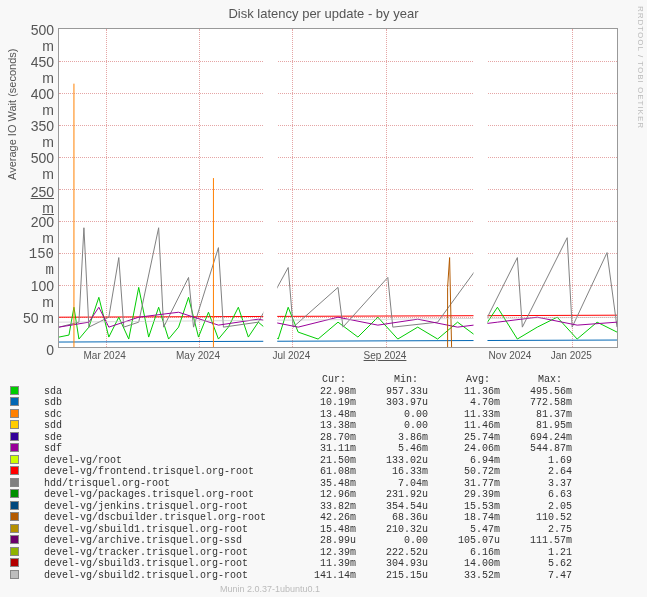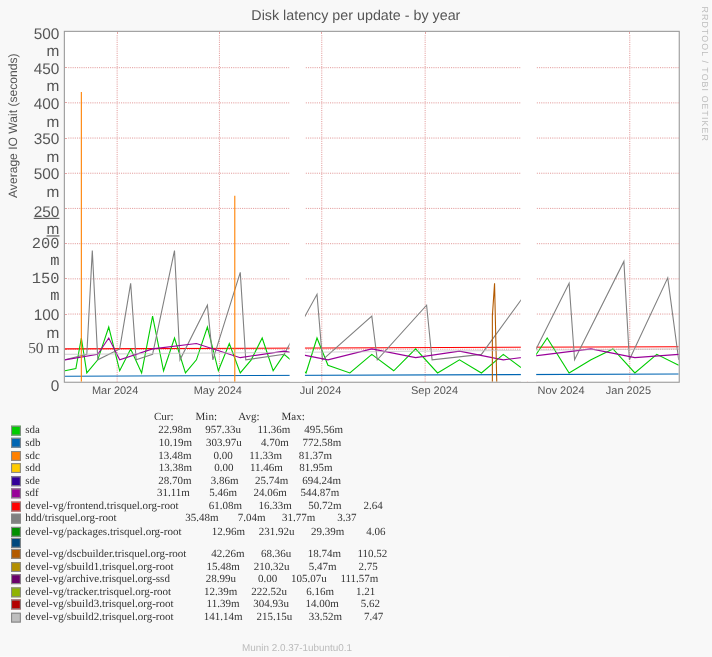--- a/index.html
+++ b/index.html
@@ -79,32 +79,33 @@
     font-size: 10px;
     color: #555;
     white-space: nowrap;
     transform: translateX(-50%);
   }
   .legend {
     position: absolute;
     left: 10px;
     top: 374px;
     width: 625px;
-    font-family: Liberation Serif, serif;
+    font-family: Liberation Mono, monospace;
     font-size: 10px;
     color: #333;
     line-height: 11.5px;
   }
   .legend-header {
     white-space: pre;
   }
   .legend-row {
     white-space: pre;
     display: flex;
-    align-items: center;
+    align-items: flex-start;
+    gap: 21px;
   }
   .swatch {
     display: inline-block;
     width: 9px;
     height: 9px;
     margin-right: 4px;
     border: 1px solid #888;
     box-sizing: border-box;
     flex-shrink: 0;
   }
@@ -132,36 +133,36 @@
 </head>
 <body>
 
 <div class="container">
   <div class="title">Disk latency per update - by year</div>
   <div class="watermark">RRDTOOL / TOBI OETIKER</div>
   <div class="ylabel">Average IO Wait (seconds)</div>
 
   <div id="yticks">
       <div class="ytick" style="top: 342px;">0</div>
-      <div class="ytick" style="top: 310px; font-family: Liberation Serif, serif;">50 m</div>
+      <div class="ytick" style="top: 310px;">50 m</div>
       <div class="ytick" style="top: 278px;">100 m</div>
       <div class="ytick" style="top: 246px; font-family: Liberation Mono, monospace;">150 m</div>
-      <div class="ytick" style="top: 214px; font-family: Liberation Mono, monospace;">200 m</div>
+      <div class="ytick" style="top: 214px;">200 m</div>
       <div class="ytick" style="top: 184px; text-decoration: underline;">250 m</div>
       <div class="ytick" style="top: 150px;">500 m</div>
       <div class="ytick" style="top: 118px;">350 m</div>
       <div class="ytick" style="top: 86px;">400 m</div>
       <div class="ytick" style="top: 54px;">450 m</div>
       <div class="ytick" style="top: 22px;">500 m</div>
     </div>
   <div id="xticks">
       <div class="xtick" style="left: 104.667px;">Mar 2024</div>
       <div class="xtick" style="left: 198px;">May 2024</div>
       <div class="xtick" style="left: 291.333px;">Jul 2024</div>
-      <div class="xtick" style="left: 395px;">Sep 2024</div>
+      <div class="xtick" style="left: 385px; text-decoration: underline;">Sep 2024</div>
       <div class="xtick" style="left: 478px; margin-left: 32px;">Nov 2024</div>
       <div class="xtick" style="left: 571.333px;">Jan 2025</div>
     </div>
 
   <div class="plot-area">
     <div id="gridlines">
         <div class="grid-h" style="top: 288px;"></div>
         <div class="grid-h" style="top: 256px;"></div>
         <div class="grid-h" style="top: 224px;"></div>
         <div class="grid-h" style="top: 192px;"></div>
@@ -197,24 +198,25 @@
   </div>
 
   <div class="legend" id="legend">
       <div class="legend-header">                                                    Cur:        Min:        Avg:        Max:</div>
       <div class="legend-row"><span class="swatch" style="background: rgb(0, 204, 0);"></span><span>sda                                           22.98m     957.33u      11.36m     495.56m</span></div>
       <div class="legend-row"><span class="swatch" style="background: rgb(0, 102, 179);"></span><span>sdb                                           10.19m     303.97u       4.70m     772.58m</span></div>
       <div class="legend-row"><span class="swatch" style="background: rgb(255, 128, 0);"></span><span>sdc                                           13.48m        0.00      11.33m      81.37m</span></div>
       <div class="legend-row"><span class="swatch" style="background: rgb(255, 204, 0);"></span><span>sdd                                           13.38m        0.00      11.46m      81.95m</span></div>
       <div class="legend-row"><span class="swatch" style="background: rgb(51, 0, 153);"></span><span>sde                                           28.70m       3.86m      25.74m     694.24m</span></div>
       <div class="legend-row"><span class="swatch" style="background: rgb(153, 0, 153);"></span><span>sdf                                           31.11m       5.46m      24.06m     544.87m</span></div>
+      <div class="legend-row"><span class="swatch" style="background: rgb(204, 255, 0);"></span><span>devel-vg/root                                 21.50m     133.02u       6.94m        1.69</span></div>
       <div class="legend-row"><span class="swatch" style="background: rgb(255, 0, 0);"></span><span>devel-vg/frontend.trisquel.org-root           61.08m      16.33m      50.72m        2.64</span></div>
       <div class="legend-row"><span class="swatch" style="background: rgb(128, 128, 128);"></span><span>hdd/trisquel.org-root                         35.48m       7.04m      31.77m        3.37</span></div>
-      <div class="legend-row"><span class="swatch" style="background: rgb(0, 143, 0);"></span><span>devel-vg/packages.trisquel.org-root           12.96m     231.92u      29.39m        4.06</span></div>
-      <div class="legend-row"><span class="swatch" style="background: rgb(0, 72, 125);"></span></div>
+      <div class="legend-row"><span class="swatch" style="background: rgb(0, 143, 0);"></span><span>devel-vg/packages.trisquel.org-root           12.96m     231.92u      29.39m        6.63</span></div>
+      <div class="legend-row"><span class="swatch" style="background: rgb(0, 72, 125);"></span><span>devel-vg/jenkins.trisquel.org-root            33.82m     354.54u      15.53m        2.05</span></div>
       <div class="legend-row"><span class="swatch" style="background: rgb(179, 90, 0);"></span><span>devel-vg/dscbuilder.trisquel.org-root         42.26m      68.36u      18.74m      110.52</span></div>
       <div class="legend-row"><span class="swatch" style="background: rgb(179, 143, 0);"></span><span>devel-vg/sbuild1.trisquel.org-root            15.48m     210.32u       5.47m        2.75</span></div>
       <div class="legend-row"><span class="swatch" style="background: rgb(107, 0, 107);"></span><span>devel-vg/archive.trisquel.org-ssd             28.99u        0.00     105.07u     111.57m</span></div>
       <div class="legend-row"><span class="swatch" style="background: rgb(143, 179, 0);"></span><span>devel-vg/tracker.trisquel.org-root            12.39m     222.52u       6.16m        1.21</span></div>
       <div class="legend-row"><span class="swatch" style="background: rgb(179, 0, 0);"></span><span>devel-vg/sbuild3.trisquel.org-root            11.39m     304.93u      14.00m        5.62</span></div>
       <div class="legend-row"><span class="swatch" style="background: rgb(190, 190, 190);"></span><span>devel-vg/sbuild2.trisquel.org-root           141.14m     215.15u      33.52m        7.47</span></div>
     </div>
 
   <div class="footer-left">Munin 2.0.37-1ubuntu0.1</div>
 </div>

